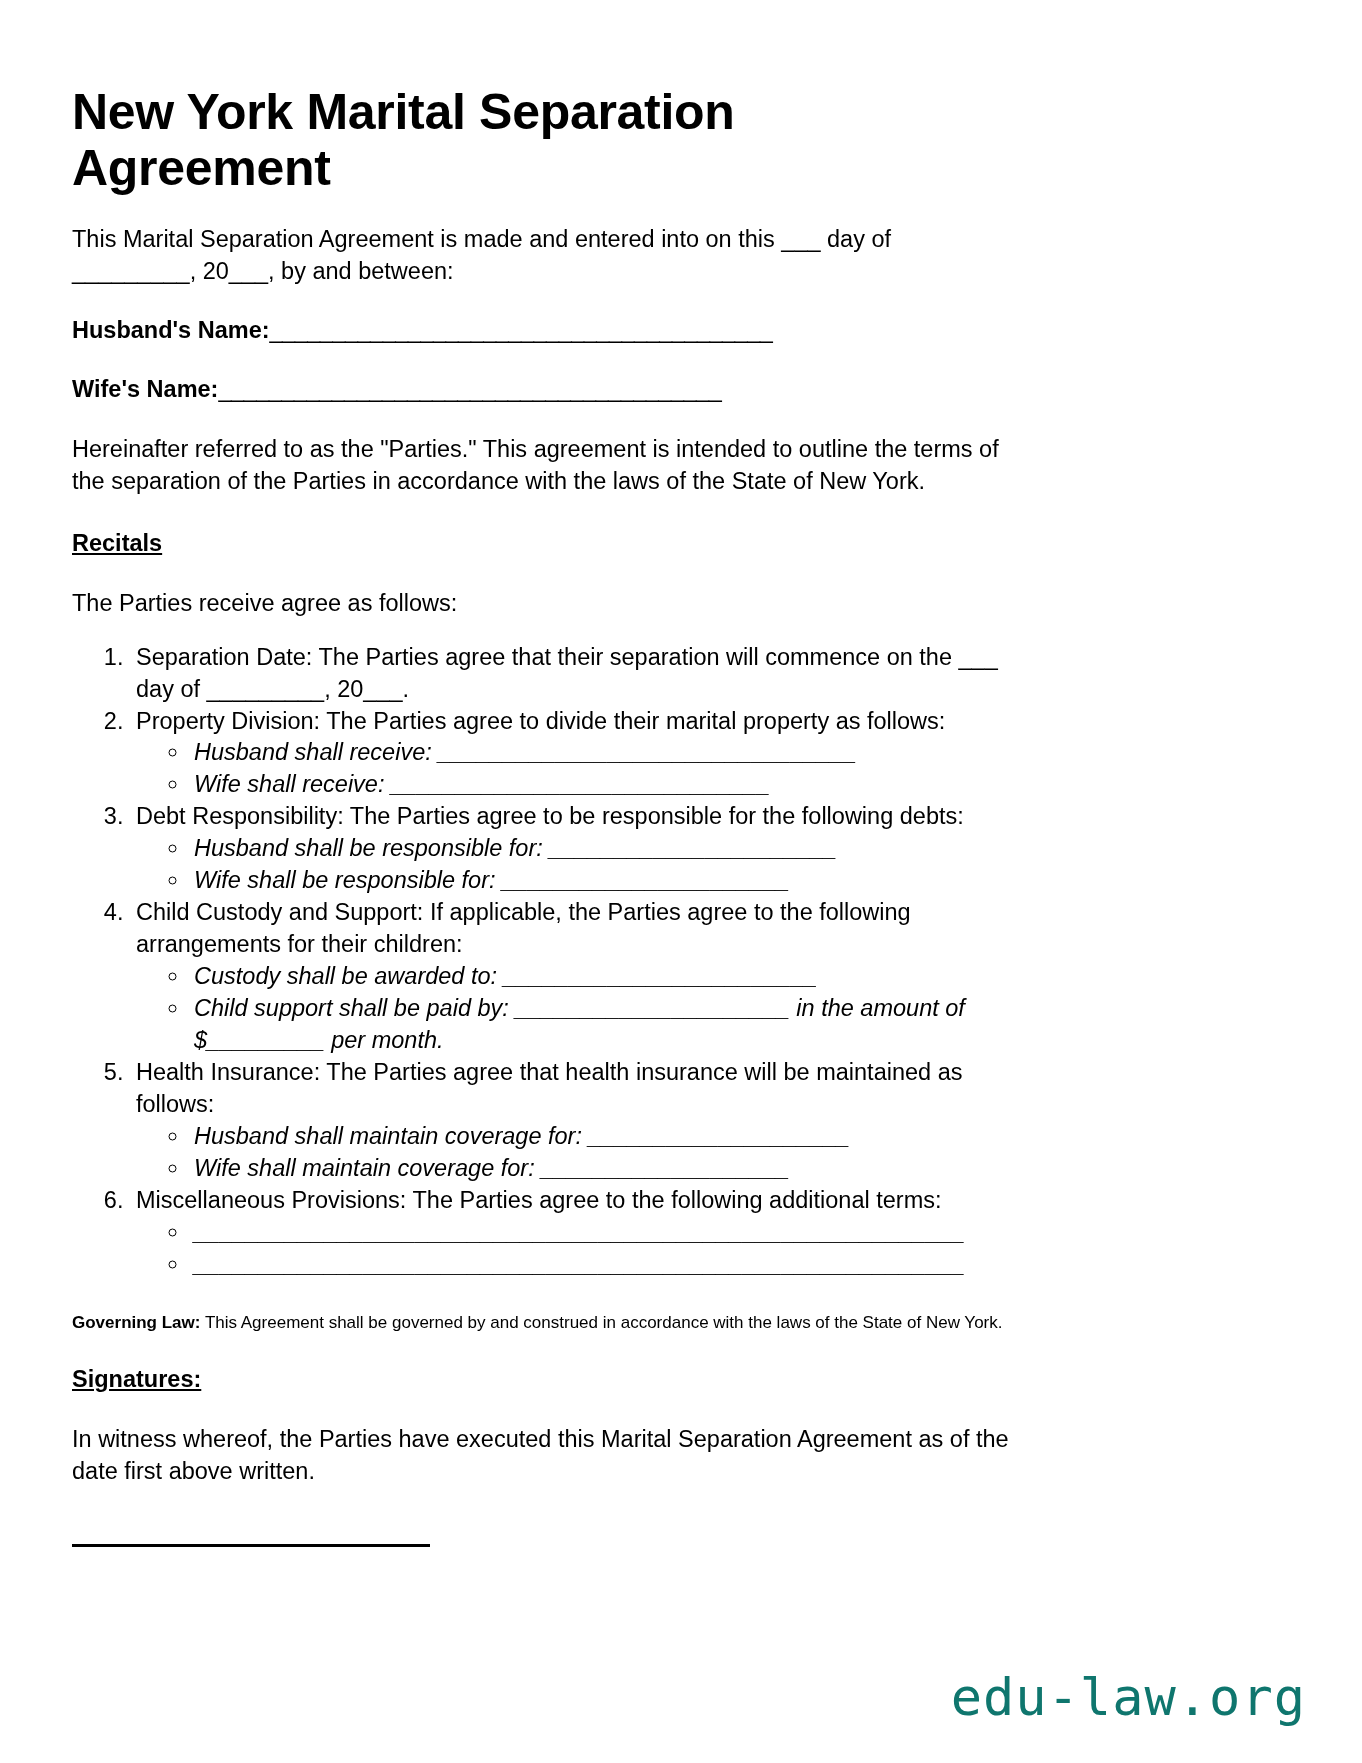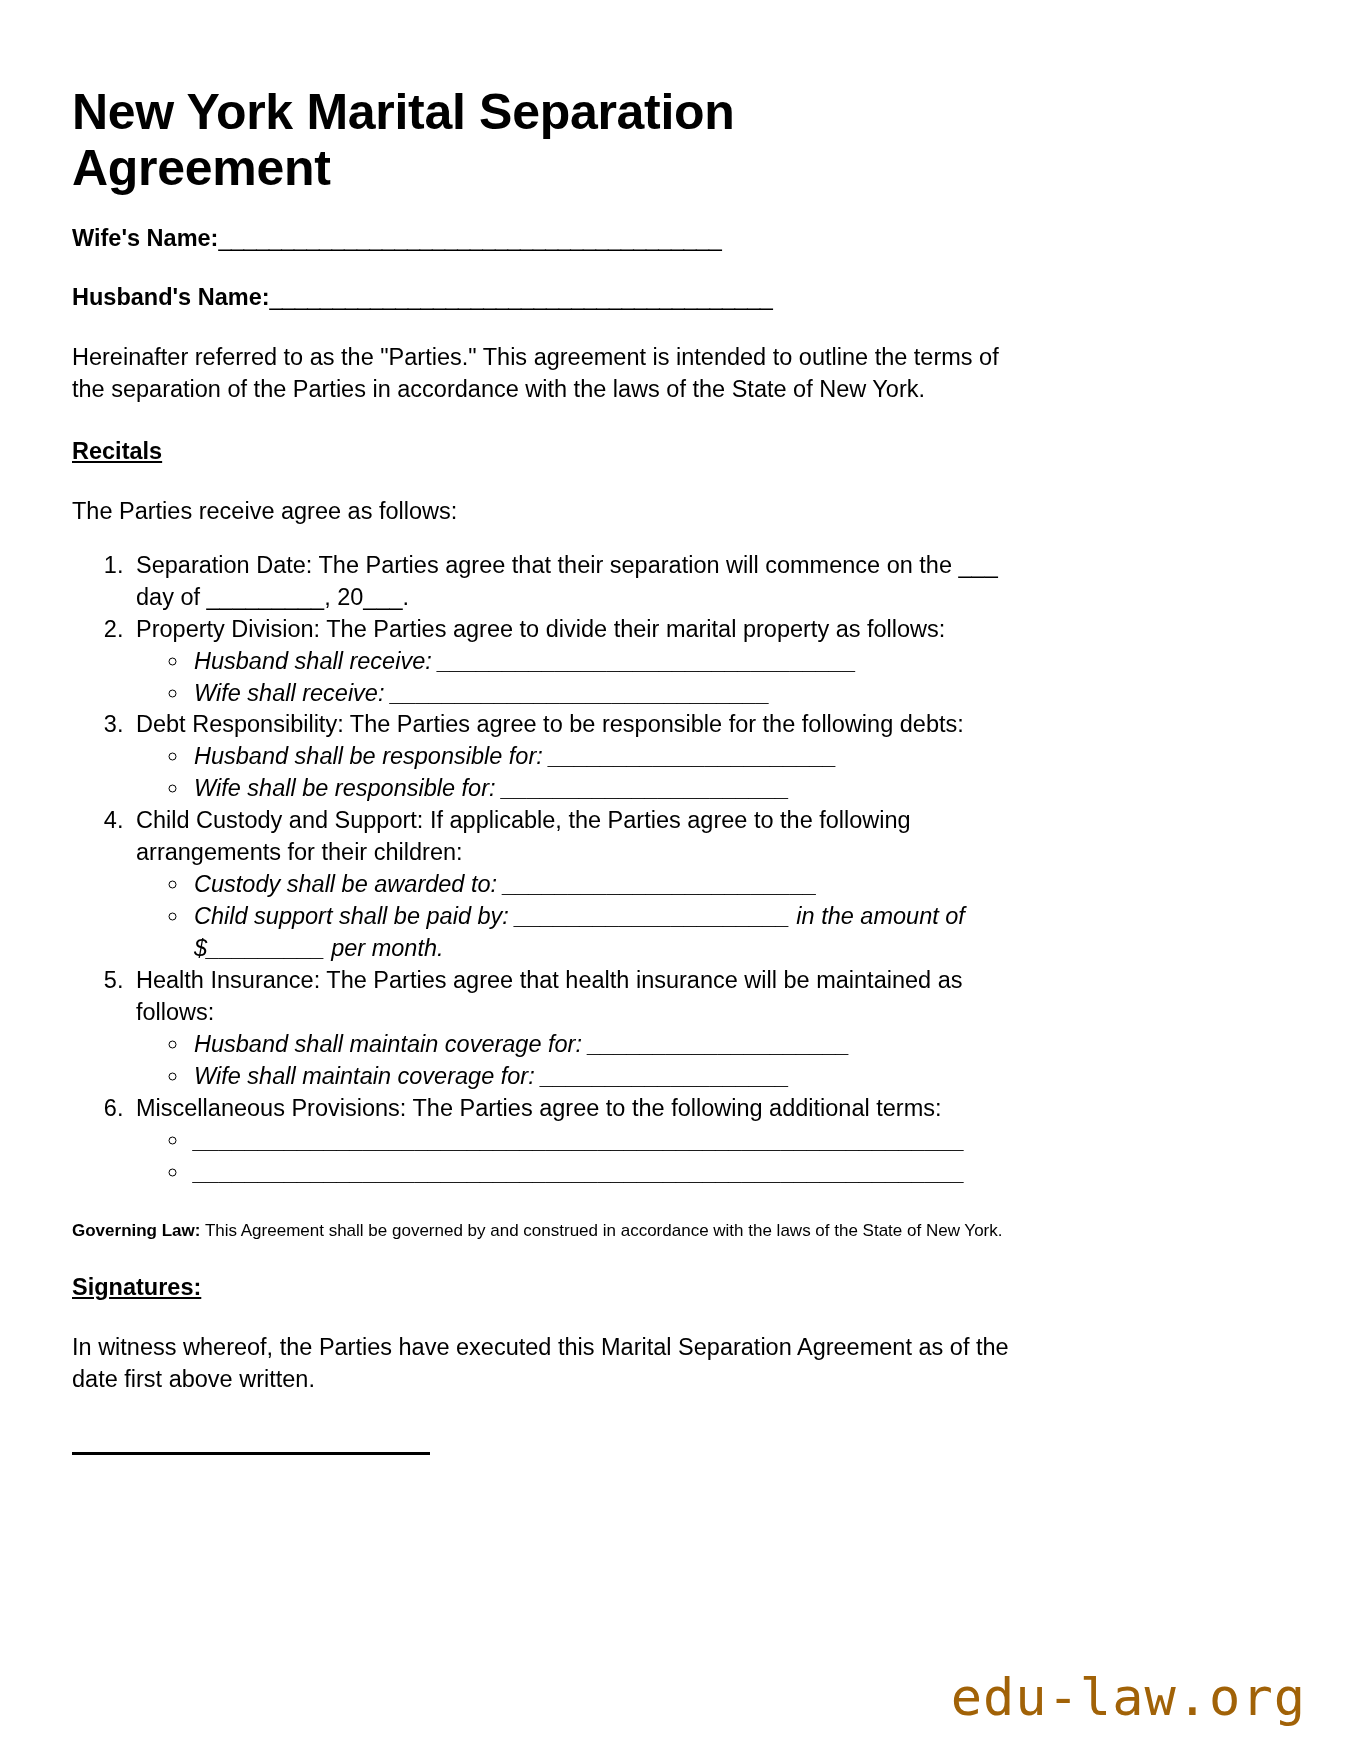--- a/index.html
+++ b/index.html
@@ -105,39 +105,40 @@
     margin: 26px 0 0 0;
     line-height: 1.36;
   }
 
   .watermark {
     position: absolute;
     right: 56px;
     bottom: 36px;
     font-family: "DejaVu Sans Mono", "Liberation Mono", monospace;
     font-size: 52px;
-    color: #a16207;
+    color: #0f766e;
     letter-spacing: 1px;
     white-space: nowrap;
   }
 </style>
 </head>
 <body>
 
 <div class="page">
 
   <h1 class="doc-title">New York Marital Separation Agreement</h1>
 
+  <p class="para">This Marital Separation Agreement is made and entered into on this ___ day of _________, 20___, by and between:</p>
+
+  <div class="field-line">
+    <b>Husband's Name:</b><span class="blank">________________________________________</span>
+  </div>
 
   <div class="field-line">
     <b>Wife's Name:</b><span class="blank">________________________________________</span>
-  </div>
-
-  <div class="field-line">
-    <b>Husband's Name:</b><span class="blank">________________________________________</span>
   </div>
 
   <p class="para">Hereinafter referred to as the "Parties." This agreement is intended to outline the terms of the separation of the Parties in accordance with the laws of the State of New York.</p>
 
   <h2 class="sec-head">Recitals</h2>
 
   <p class="para">The Parties receive agree as follows:</p>
 
   <ol class="main-list" id="clause-list">
       <li><span class="li-text"><b>Separation Date:</b><span> The Parties agree that their separation will commence on the ___ day of _________, 20___.</span></span></li>

